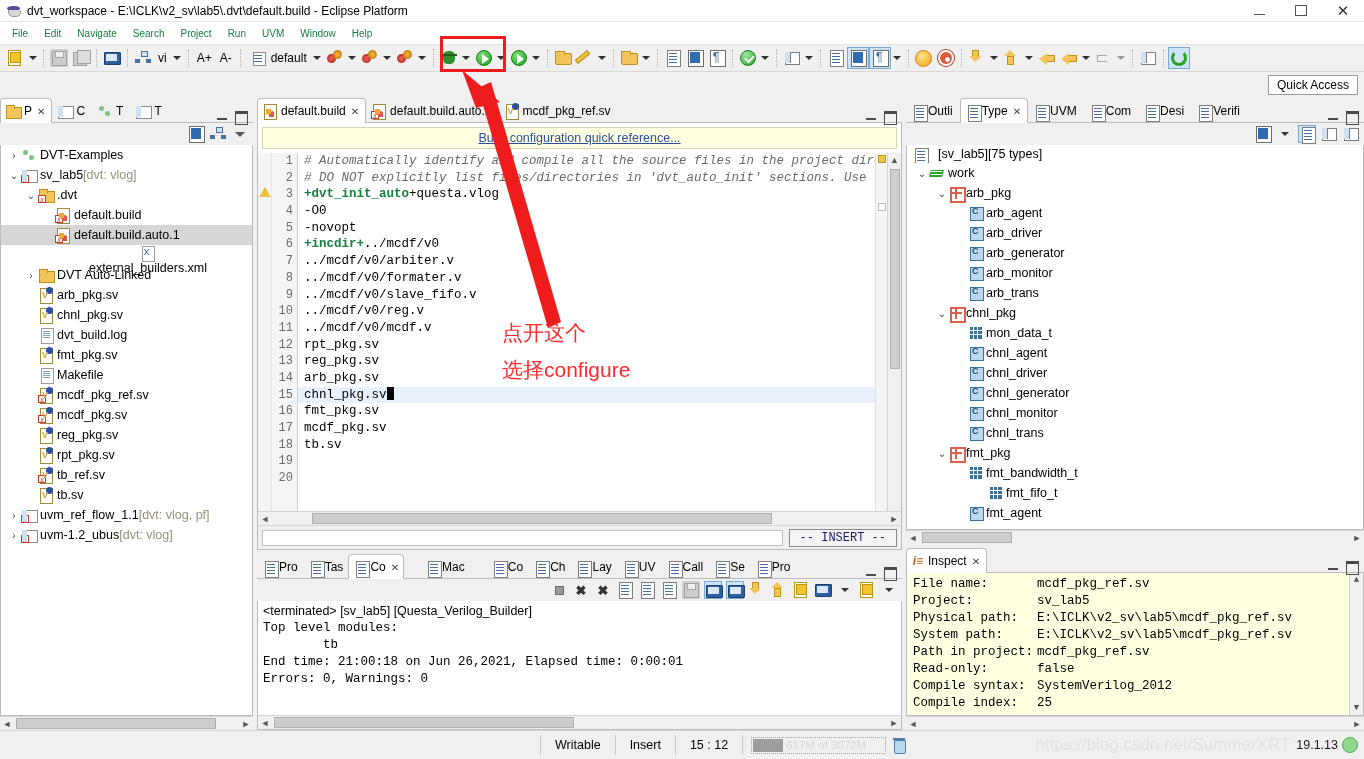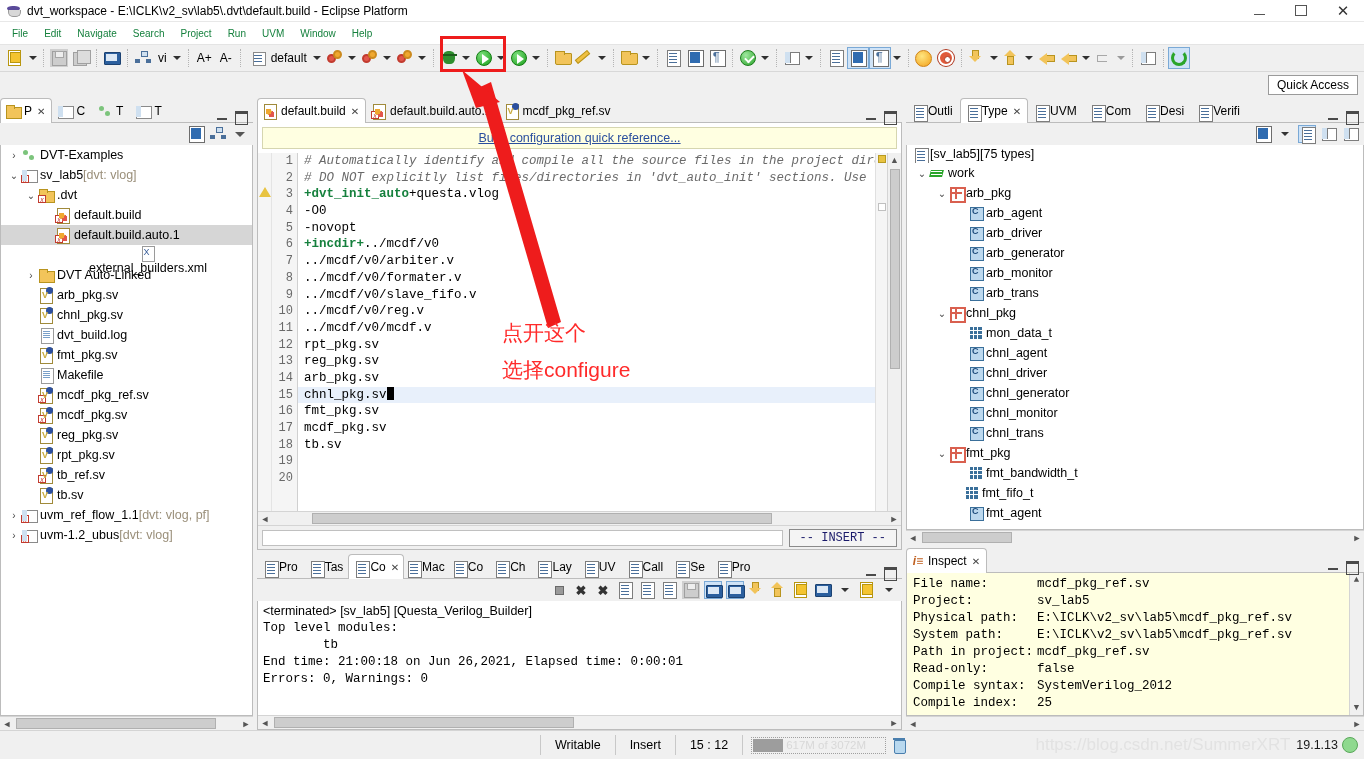--- a/index.html
+++ b/index.html
@@ -310,21 +310,21 @@
   .insp-inner{flex:1;padding:3px 6px;}
   .insp-row{display:flex;line-height:17px;}
   .insp-key{width:124px;}
   .insp-val{}
 
   
   .filter-box {
     margin:2px 4px; height:20px; border:1px solid #9a9a9a; background:#fff;
     display:flex; align-items:center; padding:0 4px; font-size:12.5px; color:#7a7a7a;
   }
-  .typeinfo { display:flex; align-items:flex-end; gap:4px; font-size:12.5px; padding:2px 5px; }
+  .typeinfo { display:flex; align-items:flex-end; gap:12px; font-size:12.5px; padding:2px 5px; }
 
   
   .statusbar {
     position:absolute; left:0; right:0; bottom:0; height:29px;
     background:#f0f0f0; border-top:1px solid #d4d4d4;
     display:flex; align-items:center; font-size:12.5px;
   }
   .sb-cell { padding:0 14px; height:20px; display:flex; align-items:center; }
   .sb-div { width:1px; height:20px; background:#c8c8c8; }
   .mem-bar {
@@ -833,21 +833,21 @@
             </div>
             <div class="vtab" style="padding: 3px 4px;">
               <span class="tiny-ic ic ic-doc"></span>
               <span>Tas</span>
             </div>
             <div class="vtab active" style="padding: 3px 4px;">
               <span class="tiny-ic ic ic-doc"></span>
               <span>Co</span>
               <span class="x">✕</span>
             </div>
-            <div class="vtab" style="padding: 3px 0;">
+            <div class="vtab" style="padding: 3px 20px;">
               <span class="tiny-ic ic ic-doc"></span>
               <span>Mac</span>
             </div>
             <div class="vtab" style="padding: 3px 4px;">
               <span class="tiny-ic ic ic-doc"></span>
               <span>Co</span>
             </div>
             <div class="vtab" style="padding: 3px 4px;">
               <span class="tiny-ic ic ic-doc"></span>
               <span>Ch</span>
@@ -1043,21 +1043,21 @@
             <div class="trow" style="padding-left: 28px;">
               <span class="twist">⌄</span>
               <span class="pkg-ic"></span>
               <span class="tname">fmt_pkg</span>
             </div>
             <div class="trow" style="padding-left: 48px;">
               <span class="twist"></span>
               <span class="grid-ic"></span>
               <span class="tname">fmt_bandwidth_t</span>
             </div>
-            <div class="trow" style="padding-left: 44px;">
+            <div class="trow" style="padding-left: 68px;">
               <span class="twist"></span>
               <span class="grid-ic"></span>
               <span class="tname">fmt_fifo_t</span>
             </div>
             <div class="trow" style="padding-left: 48px;">
               <span class="twist"></span>
               <span class="cls-ic"></span>
               <span class="tname">fmt_agent</span>
             </div>
           </div>

